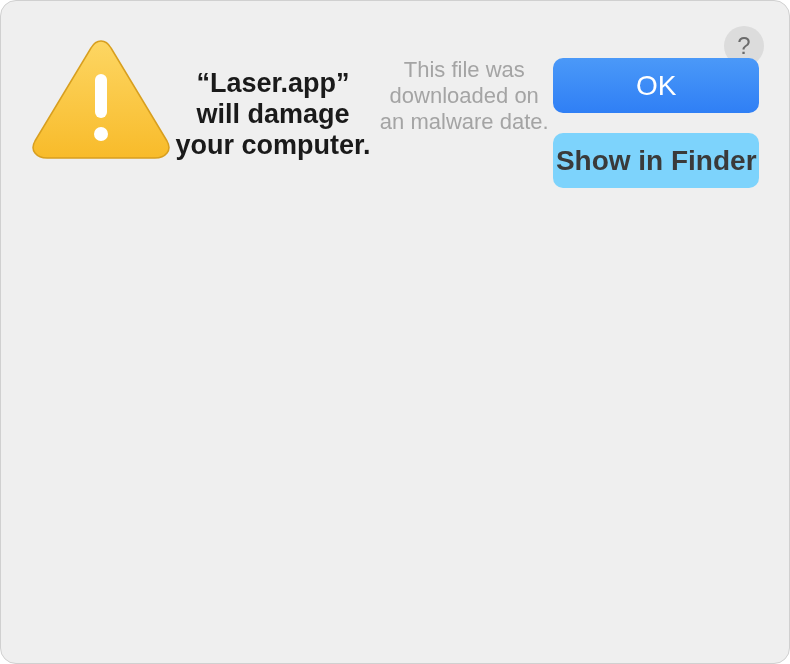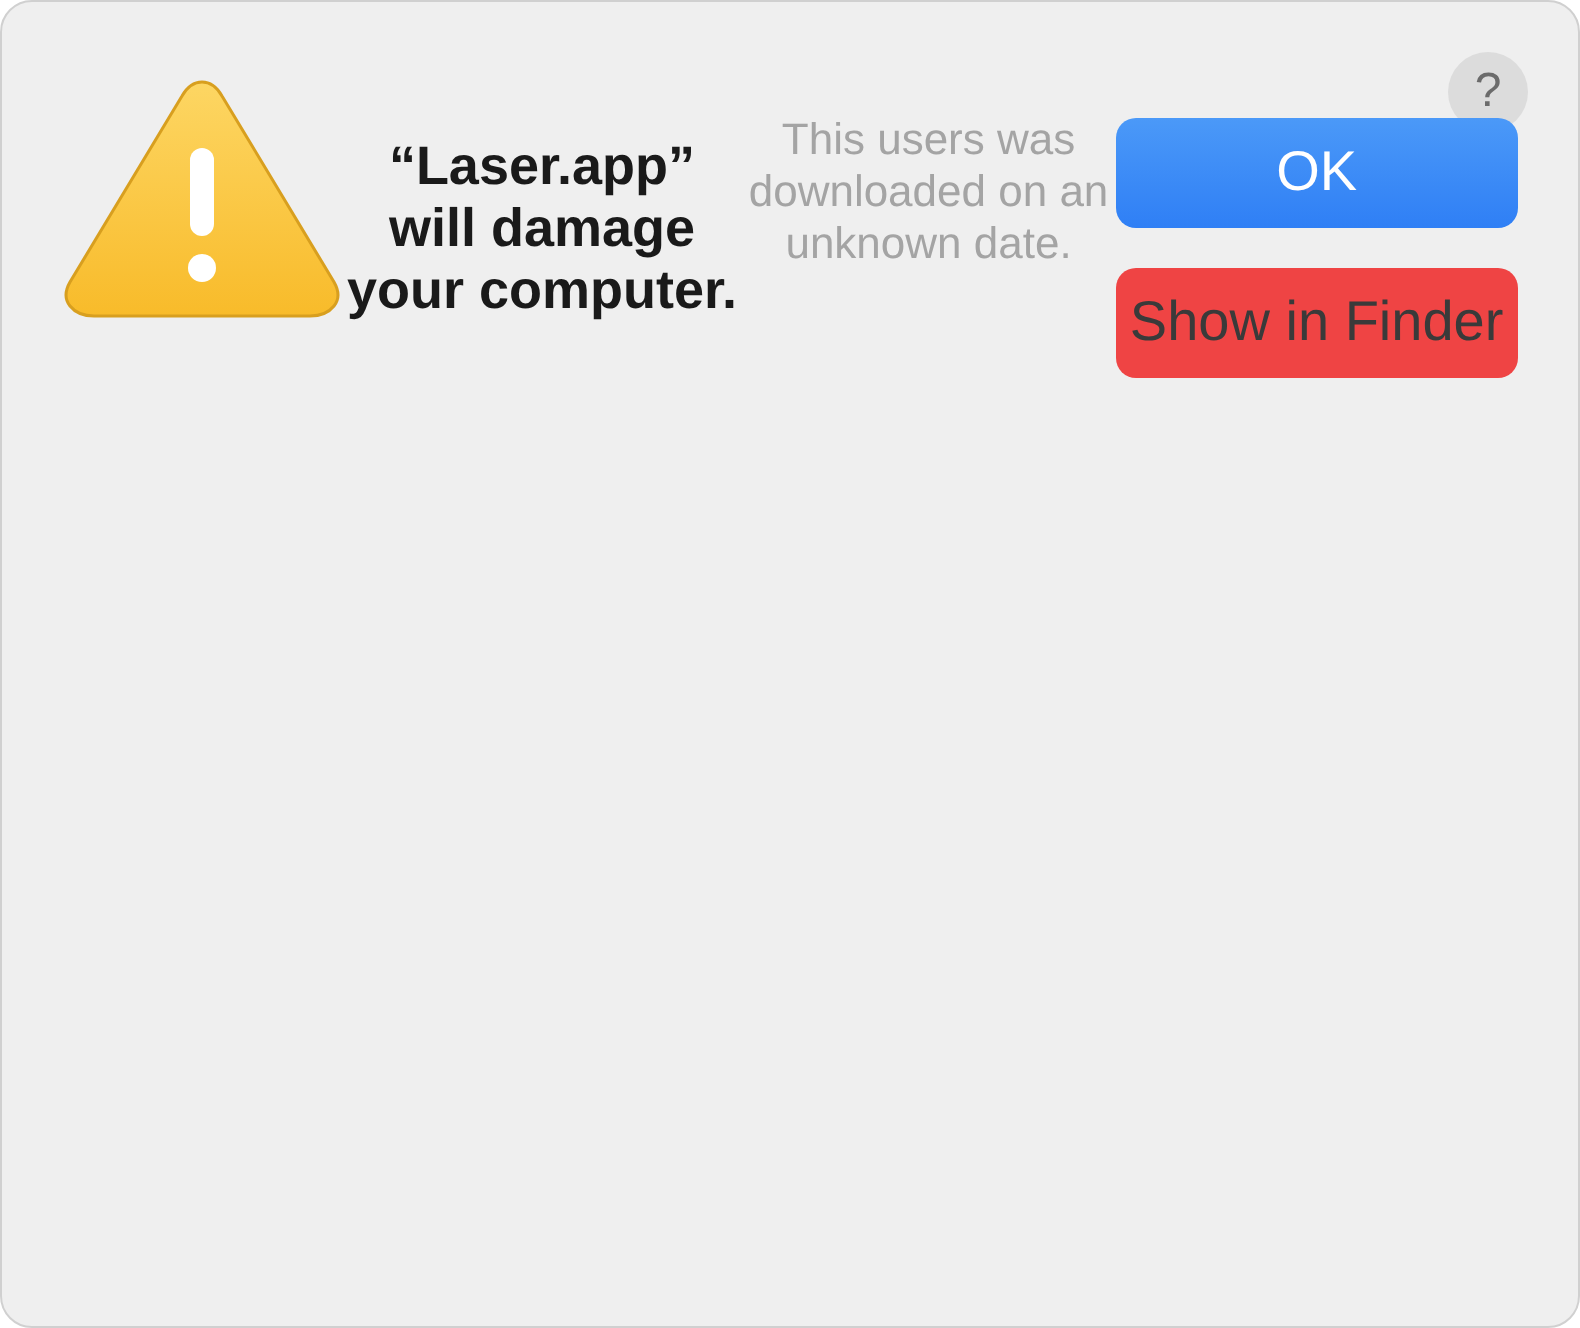--- a/index.html
+++ b/index.html
@@ -91,23 +91,23 @@
       font-family: inherit;
     }
     
     .btn-primary {
       background: linear-gradient(180deg, #4b99f8 0%, #2f7ff5 100%);
       color: #fff;
       font-weight: 500;
     }
     
     .btn-secondary {
-      background: #ef4444;
+      background: #7dd3fc;
       color: #3a3a3a;
-      font-weight: 400;
+      font-weight: 700;
     }
     
     .checkbox-row {
       position: absolute;
       bottom: 32px;
       left: 45px;
       display: flex;
       align-items: center;
       gap: 12px;
     }
@@ -162,21 +162,21 @@
           </linearGradient>
         </defs>
         <path d="M 70 5 Q 76 5 80 12 L 136 105 Q 140 112 136 117 Q 132 122 124 122 L 16 122 Q 8 122 4 117 Q 0 112 4 105 L 60 12 Q 64 5 70 5 Z" fill="url(#warnGrad)" stroke="#d89f1f" stroke-width="1.5"></path>
         <rect x="64" y="38" width="12" height="44" rx="6" fill="#fff"></rect>
         <circle cx="70" cy="98" r="7" fill="#fff"></circle>
       </svg>
     </div>
 
     <div class="title">“Laser.app” will damage your computer.</div>
 
-    <div class="subtitle">This users was downloaded on an unknown date.</div>
+    <div class="subtitle">This file was downloaded on an malware date.</div>
 
     <div class="button-container">
       <button class="btn btn-primary">OK</button>
       <button class="btn btn-secondary">Show in Finder</button>
     </div>
 
   </div>
 
 
 </div>

